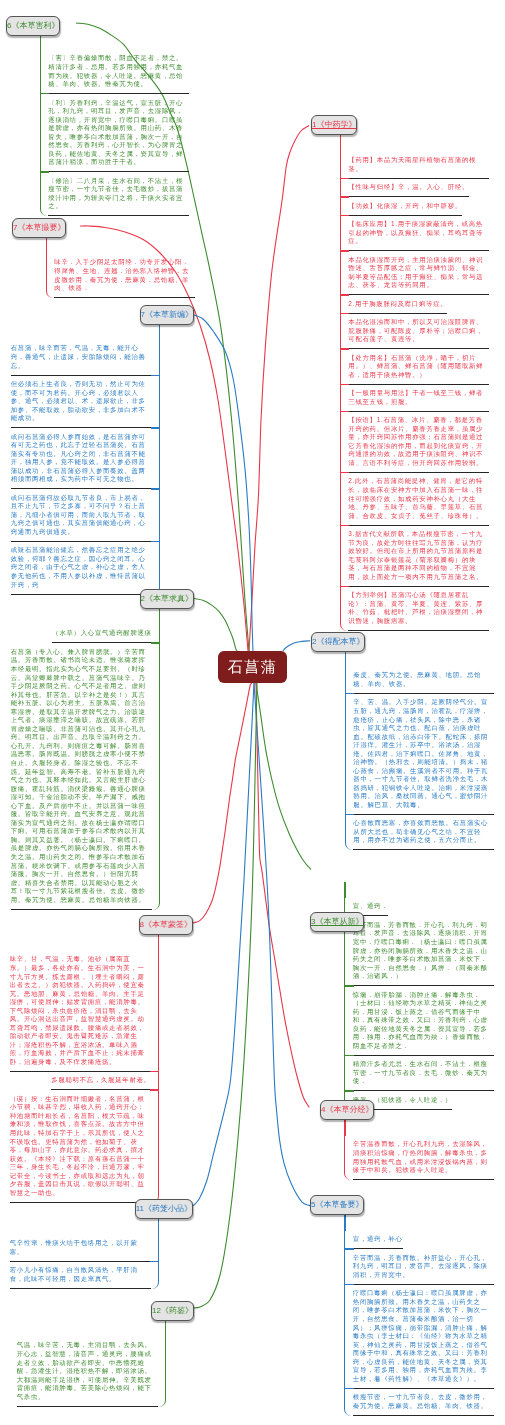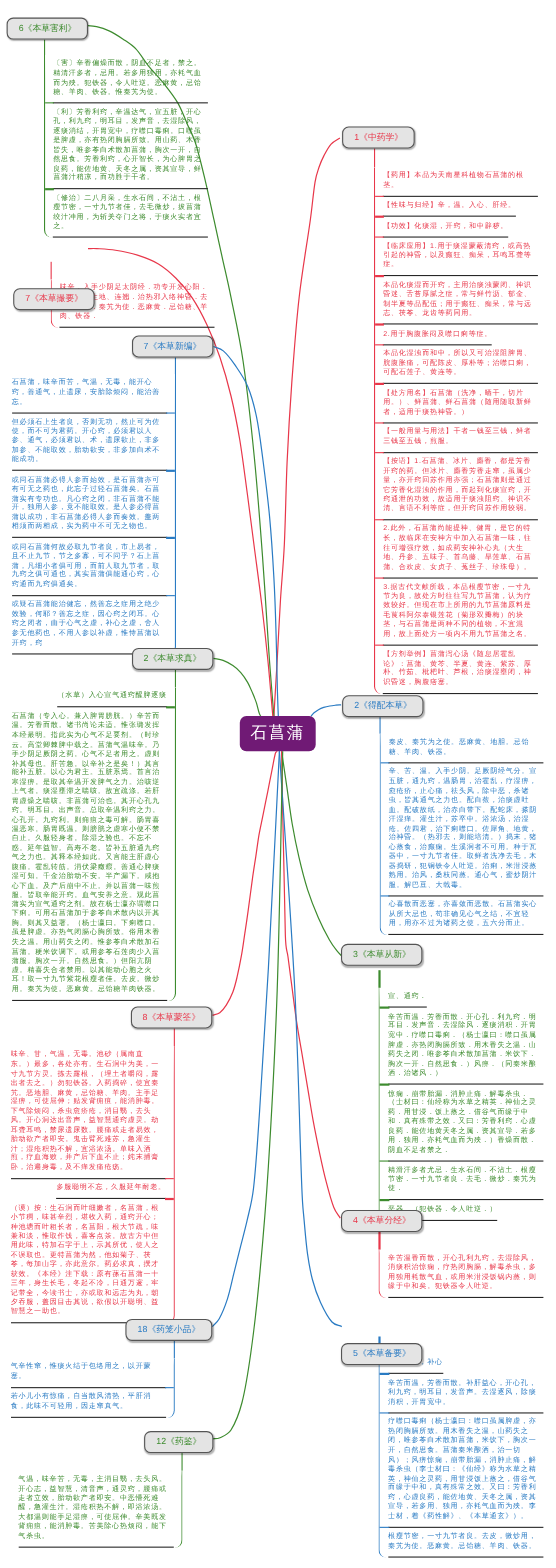--- a/index.html
+++ b/index.html
@@ -3,22 +3,22 @@
 <meta charset="utf-8">
 <title>mindmap</title>
 <style>
 *{box-sizing:border-box;}
 html,body{margin:0;padding:0;}
 body{width:505px;height:1425px;background:#fff;position:relative;overflow:hidden;
   font-family:"Liberation Sans",sans-serif;-webkit-font-smoothing:antialiased;}
 #canvas{position:absolute;left:0;top:0;width:505px;height:1425px;}
 .node{position:absolute;background:#e4e4e4;border:1.1px solid #555;border-radius:6px;
   height:20px;line-height:17.5px;font-size:8px;white-space:nowrap;text-align:center;
-  padding:0 10px;box-shadow:0.8px 1.2px 1.2px rgba(0,0,0,.3);z-index:5;}
-.center-node{position:absolute;background:#701a75;border-radius:6px;color:#fff;
+  padding:0 0;box-shadow:0.8px 1.2px 1.2px rgba(0,0,0,.3);z-index:5;}
+.center-node{position:absolute;background:#7f1d1d;border-radius:6px;color:#fff;
   font-size:15px;line-height:32px;text-align:center;letter-spacing:1.5px;z-index:5;}
 .grp{position:absolute;z-index:3;}
 .grp.ltr{border-left:1.4px solid currentColor;border-bottom-left-radius:7px;padding:0 5.5px 0 7.5px;}
 .grp.rtl{border-right:1.4px solid currentColor;border-bottom-right-radius:7px;padding:0 7.5px 0 5.5px;}
 .blk{font-size:6.4px;line-height:8.55px;padding:4.45px 0;position:relative;
   border-bottom:1px solid #262626;letter-spacing:0.71px;width:-webkit-fit-content;width:fit-content;}
 .grp.rtl .blk{margin-left:auto;}
 .blk::before{content:"";position:absolute;height:1.4px;background:currentColor;bottom:-1.4px;}
 .grp.ltr .blk::before{left:-7.5px;width:8.5px;}
 .grp.rtl .blk::before{right:-7.5px;width:8.5px;}
@@ -36,21 +36,21 @@
 <path d="M 254.0,683.0 C 258.7,755.3 264.4,830.7 268.0,900.0 C 271.2,963.1 272.4,1030.3 274.4,1080.0 C 275.2,1100.2 275.7,1099.8 276.5,1109.7 C 277.4,1119.6 278.2,1130.0 279.5,1139.4 C 280.7,1147.9 282.0,1155.6 284.0,1163.2 C 285.9,1170.5 288.4,1177.5 291.4,1184.0 C 294.3,1190.3 298.0,1197.5 301.8,1201.8 C 304.4,1204.8 307.7,1204.6 310.7,1206.0" stroke="#2a7bc3" stroke-width="1.1" fill="none"></path>
 <path d="M 249.0,651.0 C 247.5,631.9 246.0,615.3 244.5,593.6 C 242.6,566.7 240.8,534.7 238.6,505.2 C 236.4,475.7 234.2,446.2 231.3,416.8 C 228.4,387.3 224.9,355.3 221.0,328.4 C 217.8,306.5 213.5,287.8 210.0,270.4 C 207.3,256.8 204.9,247.0 202.3,235.3 C 199.7,223.6 197.2,211.9 194.6,200.2 C 192.0,188.5 189.6,176.8 186.8,165.1 C 184.0,153.4 180.9,140.1 177.7,130.0 C 175.4,122.8 173.1,119.1 170.5,113.3 C 167.7,106.9 165.2,99.8 161.6,93.5 C 158.0,87.2 153.2,81.3 148.7,75.6 C 144.3,70.1 139.2,65.1 134.9,59.8 C 130.8,54.7 127.6,48.7 123.5,44.4 C 119.9,40.6 115.6,38.1 111.6,35.4 C 107.7,32.8 103.8,30.2 99.7,28.3 C 95.8,26.5 91.8,25.1 87.8,24.2 C 83.9,23.3 79.9,23.4 76.0,23.0" stroke="#3d8b2e" stroke-width="1.1" fill="none"></path>
 <path d="M 248.0,651.0 C 246.5,634.0 245.2,616.9 243.5,600.0 C 241.8,583.2 240.0,566.7 238.0,550.0 C 236.0,533.3 233.7,516.7 231.5,500.0 C 229.3,483.3 227.2,466.7 225.0,450.0 C 222.7,433.3 220.6,415.8 218.0,400.0 C 215.6,385.8 213.1,372.9 210.0,360.0 C 207.1,347.9 203.8,336.2 200.0,325.0 C 196.4,314.5 192.4,304.4 188.0,295.0 C 184.0,286.4 179.7,278.3 174.9,271.0 C 170.4,264.3 165.3,258.3 160.0,253.0 C 155.0,248.0 149.8,243.5 144.0,240.0 C 138.2,236.5 131.5,234.1 125.0,232.0 C 118.5,229.9 111.4,228.5 105.0,227.5 C 99.1,226.5 92.9,226.3 88.0,226.0 C 84.6,225.8 82.7,226.0 80.0,226.0" stroke="#e8374a" stroke-width="1.1" fill="none"></path>
 <path d="M 253.0,651.0 C 252.7,643.5 252.5,638.3 252.2,628.5 C 251.8,613.7 251.5,594.2 251.0,577.0 C 250.5,559.8 250.0,543.0 249.0,525.5 C 248.0,507.4 246.8,488.2 245.1,470.1 C 243.5,452.6 241.2,434.8 239.1,418.6 C 237.2,404.4 235.7,391.1 233.2,379.0 C 231.1,368.7 228.7,359.7 225.2,351.3 C 222.1,343.8 217.4,337.4 213.4,331.5 C 210.0,326.6 206.6,322.1 203.0,319.0 C 200.2,316.6 197.0,316.3 194.0,315.0" stroke="#2a7bc3" stroke-width="1.1" fill="none"></path>
 <path d="M 237.0,651.0 C 236.6,650.3 236.2,650.1 235.8,648.8 C 234.9,646.1 234.1,642.2 233.1,639.0 C 232.1,635.9 230.9,633.1 229.6,630.1 C 228.2,626.9 226.9,623.4 225.1,620.3 C 223.3,617.2 221.2,614.0 218.9,611.4 C 216.7,608.9 214.3,606.9 211.7,605.1 C 209.0,603.2 205.8,601.4 202.8,600.3 C 199.9,599.2 196.9,599.1 194.0,598.5" stroke="#3d8b2e" stroke-width="1.1" fill="none"></path>
 <path d="M 252.0,683.0 C 251.4,683.7 250.8,683.4 250.3,685.0 C 249.2,689.0 248.4,694.5 247.3,699.8 C 246.1,706.0 244.7,713.0 243.4,719.6 C 242.1,726.2 240.7,732.8 239.4,739.4 C 238.1,746.0 236.6,752.6 235.4,759.2 C 234.3,765.8 233.5,772.4 232.5,779.0 C 231.5,785.6 230.5,791.4 229.5,798.8 C 228.2,807.9 226.8,819.4 225.5,828.5 C 224.5,835.9 223.6,841.7 222.6,848.3 C 221.6,854.9 220.8,861.5 219.6,868.1 C 218.4,874.7 217.0,881.8 215.6,887.9 C 214.4,893.0 213.4,897.4 211.7,901.8 C 210.1,906.0 207.9,910.3 205.7,913.7 C 203.9,916.5 202.0,919.0 199.8,920.6 C 197.8,922.1 195.3,922.2 193.0,923.0" stroke="#e8374a" stroke-width="1.1" fill="none"></path>
 <path d="M 254.0,683.0 C 250.7,748.7 247.3,819.9 244.0,880.0 C 241.3,928.9 238.6,971.6 236.0,1010.0 C 234.1,1038.2 232.8,1059.9 230.5,1080.0 C 229.0,1093.2 226.7,1100.3 224.6,1109.7 C 222.7,1118.1 220.6,1125.6 218.6,1133.5 C 216.6,1141.4 214.7,1149.3 212.7,1157.2 C 210.7,1165.1 209.1,1173.6 206.7,1181.0 C 204.6,1187.5 202.0,1193.9 199.3,1198.8 C 197.4,1202.2 195.1,1203.6 193.0,1206.0" stroke="#2a7bc3" stroke-width="1.1" fill="none"></path>
 <path d="M 257.0,683.0 C 255.3,755.3 254.3,832.4 252.0,900.0 C 250.0,958.1 247.0,1011.6 244.0,1060.0 C 241.6,1098.3 238.9,1129.2 236.0,1160.0 C 233.6,1185.8 231.0,1208.8 228.0,1230.0 C 225.6,1247.1 223.4,1261.8 220.0,1275.0 C 217.4,1285.1 214.0,1293.6 210.0,1300.0 C 207.3,1304.3 203.2,1305.5 200.0,1307.0 C 197.6,1308.2 195.3,1307.7 193.0,1308.0" stroke="#3d8b2e" stroke-width="1.1" fill="none"></path>
 </svg>
 <div class="center-node" style="left:218px;top:651px;width:69px;height:32px;">石菖蒲</div>
-<div class="node" style="left:311px;top:115px;color:#e8374a;">1《中药学》</div>
+<div class="node" style="left:311px;top:115px;color:#e8374a;text-decoration:underline;">1《中药学》</div>
 <div style="position:absolute;left:339.8px;top:135px;width:1.4px;height:17px;background:#e8374a;z-index:2;"></div>
 <div class="grp ltr" style="left:339.8px;top:152px;width:155px;color:#e8374a;">
   <div class="blk">【药用】本品为天南星科植物石菖蒲的根茎。</div>
   <div class="blk">【性味与归经】辛，温。入心、肝经。</div>
   <div class="blk">【功效】化痰湿，开窍，和中辟秽。</div>
   <div class="blk">【临床应用】1.用于痰湿蒙蔽清窍，或高热引起的神昏，以及癫狂、痴呆，耳鸣耳聋等症。</div>
   <div class="blk">本品化痰湿而开窍，主用治痰浊蒙闭、神识昏迷、舌苔厚腻之症，常与鲜竹沥、郁金、制半夏等品配伍；用于癫狂、痴呆，常与远志、茯苓、龙齿等药同用。</div>
   <div class="blk">2.用于胸腹胀闷及噤口痢等症。</div>
   <div class="blk">本品化湿浊而和中，所以又可治湿阻脾胃、脘腹胀痛，可配陈皮、厚朴等；治噤口痢，可配石莲子、黄连等。</div>
   <div class="blk">【处方用名】石菖蒲（洗净，晒干，切片用。）、鲜菖蒲、鲜石菖蒲（随用随取新鲜者，适用于痰热神昏。）</div>
@@ -60,50 +60,50 @@
   <div class="blk">3.据古代文献所载，本品根瘦节密，一寸九节为良，故处方时往往写九节菖蒲，认为疗效较好。但现在市上所用的九节菖蒲原料是毛茛科阿尔泰银莲花（菊形双瓣梅）的块茎，与石菖蒲是两种不同的植物，不宜混用，故上面处方一项内不用九节菖蒲之名。</div>
   <div class="blk">【方剂举例】菖蒲泻心汤《随息居霍乱论》：菖蒲、黄芩、半夏、黄连、紫苏、厚朴、竹茹、枇杷叶、芦根，治痰湿壅闭，神识昏迷，胸腹痞塞。</div>
 </div>
 <div class="node" style="left:311px;top:632px;color:#2a7bc3;text-align:right;">2《得配本草》</div>
 <div style="position:absolute;left:344.8px;top:652px;width:1.4px;height:15px;background:#2a7bc3;z-index:2;"></div>
 <div class="grp ltr" style="left:344.8px;top:667px;width:155px;color:#2a7bc3;">
   <div class="blk">秦皮、秦艽为之使。恶麻黄、地胆。忌饴糖、羊肉、铁器。</div>
   <div class="blk">辛、苦、温。入手少阴。足厥阴经气分。宣五脏，通九窍，温肠胃，治霍乱，疗湿痹，愈疮疥，止心痛，祛头风，除中恶，杀诸虫，皆其通气之力也。配白蔹，治痰虚吐血。配破故纸，治赤白带下。配蛇床，搽阴汗湿痒。灌生汁，苏卒中。浴浓汤，治湿疮。佐四君，治下痢噤口。佐犀角、地黄，治神昏。（热邪去，则能培清。）捣末，猪心蒸食，治癫痫。生溪涧者不可用。种于瓦器中，一寸九节者佳。取鲜者洗净去毛，木器捣研，犯铜铁令人吐逆。治痢，米泔浸蒸熟用。治风，桑枝同蒸。通心气，蜜炒阴汁服。解巴豆、大戟毒。</div>
   <div class="blk">心喜散而恶塞，亦喜敛而恶散。石菖蒲实心从所大忌也，苟非确见心气之结，不宜轻用，用亦不过为诸药之使，五六分而止。</div>
 </div>
-<div class="node" style="left:310px;top:858px;color:#3d8b2e;">3《本草从新》</div>
+<div class="node" style="left:310px;top:912px;color:#3d8b2e;text-decoration:underline;">3《本草从新》</div>
 <div style="position:absolute;left:344.3px;top:882px;width:1.4px;height:16px;background:#3d8b2e;z-index:2;"></div>
 <div class="grp ltr" style="left:344.3px;top:898px;width:155px;color:#3d8b2e;">
   <div class="blk">宣、通窍．</div>
   <div class="blk">辛苦而温．芳香而散．开心孔．利九窍．明耳目．发声音．去湿除风．逐痰消积．开胃宽中．疗噤口毒痢．（杨士瀛曰：噤口虽属脾虚．亦热闭胸膈所致．用木香失之温．山药失之闭．唯参苓白术散加菖蒲．米饮下．胸次一开．自然思食．）风痹．（同秦米酿酒．治诸风．）</div>
   <div class="blk">惊痫．崩带胎漏．消肿止痛．解毒杀虫．（士材曰：仙经称为水草之精英．神仙之灵药．用甘浸．饭上蒸之．借谷气而缘于中和．真有殊带之效．又曰：芳香利窍．心虚良药．能佐地黄天冬之属．资其宣导．若多用．独用．亦耗气血而为殃．）香燥而散．阴血不足者禁之．</div>
   <div class="blk">精滑汗多者尤忌．生水石间．不沾土．根瘦节密．一寸九节者良．去毛．微炒．秦艽为使．</div>
   <div class="blk">恶器．（犯铁器．令人吐逆．）</div>
 </div>
-<div class="node" style="left:310px;top:1100px;color:#e8374a;">4《本草分经》</div>
+<div class="node" style="left:320px;top:1100px;color:#e8374a;">4《本草分经》</div>
 <div style="position:absolute;left:344.3px;top:1120px;width:1.4px;height:16px;background:#e8374a;z-index:2;"></div>
 <div class="grp ltr" style="left:344.3px;top:1136px;width:155px;color:#e8374a;">
   <div class="blk">辛苦温香而散，开心孔利九窍，去湿除风，消痰积治惊痫，疗热闭胸膈，解毒杀虫，多用独用耗散气血，或用米泔浸饭锅内蒸，则缘于中和矣。犯铁器令人吐逆。</div>
 </div>
-<div class="node" style="left:310px;top:1221px;color:#2a7bc3;">5《本草备要》</div>
+<div class="node" style="left:310px;top:1195px;color:#2a7bc3;">5《本草备要》</div>
 <div style="position:absolute;left:344.3px;top:1215px;width:1.4px;height:16px;background:#2a7bc3;z-index:2;"></div>
 <div class="grp ltr" style="left:344.3px;top:1231px;width:155px;color:#2a7bc3;">
   <div class="blk">宣，通窍，补心</div>
   <div class="blk">辛苦而温，芳香而散。补肝益心，开心孔，利九窍，明耳目，发音声。去湿逐风，除痰消积，开胃宽中。</div>
   <div class="blk">疗噤口毒痢（杨士瀛曰：噤口虽属脾虚，亦热闭胸膈所致。用木香失之温，山药失之闭，唯参苓白术散加菖蒲，米饮下，胸次一开，自然思食。菖蒲秦米酿酒，治一切风）；风痹惊痫，崩带胎漏，消肿止痛，解毒杀虫（李士材曰：《仙经》称为水草之精英，神仙之灵药，用甘浸饭上蒸之，借谷气而缘于中和，真有殊常之效。又曰：芳香利窍，心虚良药，能佐地黄、天冬之属，资其宣导，若多用、独用，亦耗气血而为殃。李士材，着《药性解》、《本草通玄》）。</div>
   <div class="blk">根瘦节密，一寸九节者良。去皮，微炒用，秦艽为使。恶麻黄。忌饴糖、羊肉、铁器。</div>
 </div>
 <div class="node" style="left:6px;top:16px;color:#3d8b2e;">6《本草害利》</div>
 <div style="position:absolute;left:39.8px;top:36px;width:1.4px;height:14px;background:#3d8b2e;z-index:2;"></div>
 <div class="grp ltr" style="left:39.8px;top:50px;width:155px;color:#3d8b2e;">
   <div class="blk">〔害〕辛香偏燥而散，阴血不足者，禁之。精清汗多者，忌用。若多用独用，亦耗气血而为殃。犯铁器，令人吐逆。恶麻黄，忌饴糖、羊肉、铁器。惟秦艽为使。</div>
   <div class="blk">〔利〕芳香利窍，辛温达气，宣五脏，开心孔，利九窍，明耳目，发声音，去湿除风，逐痰消结，开胃宽中，疗噤口毒痢。口噤虽是脾虚，亦有热闭胸膈所致。用山药、木香皆失，唯参苓白术散加菖蒲，胸次一开，自然思食。芳香利窍，心开智长，为心脾胃之良药，能佐地黄、天冬之属，资其宣导，鲜菖蒲汁稍凉，而功胜于干者。</div>
   <div class="blk">〔修治〕二八月采，生水石间，不沾土，根瘦节密，一寸九节者佳，去毛微炒，拔菖蒲绞汁冲用，为斩关夺门之将，于痰火实者宜之。</div>
 </div>
-<div class="node" style="left:12px;top:218px;color:#e8374a;margin-top:44px;">7《本草撮要》</div>
+<div class="node" style="left:12px;top:218px;color:#e8374a;">7《本草撮要》</div>
 <div style="position:absolute;left:45.8px;top:238px;width:1.4px;height:16px;background:#e8374a;z-index:2;"></div>
 <div class="grp ltr" style="left:45.8px;top:254px;width:155px;color:#e8374a;">
   <div class="blk">味辛．入手少阴足太阴经．功专开发心阳．得犀角、生地、连翘．治热邪入络神昏．去皮微炒用．秦艽为使．恶麻黄．忌饴糖、羊肉、铁器．</div>
 </div>
 <div class="node" style="right:311px;top:305px;color:#2a7bc3;">7《本草新编》</div>
 <div style="position:absolute;left:158.8px;top:325px;width:1.4px;height:15px;background:#2a7bc3;z-index:2;"></div>
 <div class="grp rtl" style="right:344.8px;top:340px;width:155px;color:#2a7bc3;">
   <div class="blk">石菖蒲，味辛而苦，气温，无毒，能开心窍，善通气，止遗尿，安胎除烦闷，能治善忘。</div>
   <div class="blk">但必须石上生者良，否则无功，然止可为佐使，而不可为君药。开心窍，必须君以人参、通气，必须君以、术，遗尿欲止，非多加参、不能取效，胎动欲安，非多加白术不能成功。</div>
   <div class="blk">或问石菖蒲必得人参而始效，是石菖蒲亦可有可无之药也，此忘子过轻石菖蒲矣。石菖蒲实有专功也。凡心窍之闭，非石菖蒲不能开，独用人参，竟不能取效。是人参必得菖蒲以成功，非石菖蒲必得人参而奏效。盖两相须而两相成，实为药中不可无之物也。</div>
@@ -116,21 +116,21 @@
   <div class="blk">（水草）入心宣气通窍醒脾逐痰</div>
   <div class="blk">石菖蒲（专入心。兼入脾胃膀胱。）辛苦而温。芳香而散。诸书尚论未适。惟张璐发挥本经最明。指此实为心气不足要剂。（时珍云。高堂卿棘脾中载之。菖蒲气温味辛。乃手少阴足厥阴之药。心气不足者用之。虚则补其母也。肝苦急。以辛补之是矣！）其言能补五脏。以心为君主。五脏系焉。首言治寒湿痹。是取其辛温开发脾气之力。治咳逆上气者。痰湿壅滞之喘咳。故宜疏涤。若肝胃虚燥之喘咳。非菖蒲可治也。其开心孔九窍。明耳目。出声音。总取辛温利窍之力。心孔开。九窍利。则痈疽之毒可解。肠胃喜温恶寒。肠胃既温。则膀胱之虚寒小便不禁自止。久服轻身者。除湿之验也。不忘不惑。延年益智。高寿不老。皆补五脏通九窍气之力也。其释本经如此。又言能主肝虚心腹痛。霍乱转筋。消伏梁癥瘕。善通心脾痰湿可知。千金治胎动不安。半产漏下。咸抱心下血。及产后崩中不止。并以菖蒲一味煎服。皆取辛能开窍。血气安养之意。观此菖蒲实为宣气通窍之剂。故在杨士瀛亦谓噤口下痢。可用石菖蒲加于参苓白术散内以开其胸。则其又益著。（杨士瀛曰。下痢噤口。虽是脾虚。亦热气闭膈心胸所致。俗用木香失之温。用山药失之闭。惟参苓白术散加石菖蒲。粳米饮调下。或用参苓石莲肉少入菖蒲服。胸次一开。自然思食。）但阳亢阴虚。精喜失合者禁用。以其能动心胞之火耳！取一寸九节紫花根瘦者佳。去皮。微炒用。秦艽为使。恶麻黄。忌饴糖羊肉铁器。</div>
 </div>
 <div class="node" style="right:312px;top:915px;color:#e8374a;">8《本草蒙筌》</div>
 <div style="position:absolute;left:157.8px;top:935px;width:1.4px;height:16px;background:#e8374a;z-index:2;"></div>
 <div class="grp rtl" style="right:345.8px;top:951px;width:155px;color:#e8374a;">
   <div class="blk">味辛、甘，气温，无毒。池砂（属南直东。）最多，各处亦有。生石涧中为美，一寸九节方灵。拣去露根，（埋土者嚼闷，露出者去之。）勿犯铁器。入药捣碎，使宜秦艽。恶地胆、麻黄，忌饴糖、羊肉。主手足湿痹，可使屈伸；贴发背痈疽，能消肿毒。下气除烦闷，杀虫愈疥疮，消目翳，去头风。开心洞达出音声，益智慧通窍虚灵。劫耳聋耳鸣，禁尿遗尿数。腰痛或走者易效，胎动欲产者即安。鬼击臂死难苏，急灌生汁；湿疮积热不解，宜浴浓汤。单味入酒煎，疗血海败，并产后下血不止；姹末捕膏卧，治遍身毒，及不痒发痛疮疡。</div>
   <div class="blk">多服聪明不忘，久服延年耐老。</div>
   <div class="blk">（谟）按：生石涧而叶细嫩者，名菖蒲，根小节稠，味甚辛烈，堪收入药，通窍开心；种池塘而叶粗长者，名菖阳，根大节疏，味兼和淡，惟取作饯，喜客点茶。故古方中但用此味，特加石字于上，示其所优，使人之不误取也。更特菖蒲为然，他如菊子、茯苓，每加山字，亦此意尔。药必求真，撰才获效。《本经》注下载：原有蓀石菖蒲一十三年，身生长毛，冬起不冷，日通万邃，牢记带全，今读书士，亦或取和远志为丸，朝夕吞服，盖因目击其说，欲假以开聪明、益智慧之一助也。</div>
 </div>
-<div class="node" style="right:312px;top:1199px;color:#2a7bc3;">18《药笼小品》</div>
+<div class="node" style="right:312px;top:1199px;color:#2a7bc3;">11《药笼小品》</div>
 <div style="position:absolute;left:157.8px;top:1219px;width:1.4px;height:16px;background:#2a7bc3;z-index:2;"></div>
 <div class="grp rtl" style="right:345.8px;top:1235px;width:155px;color:#2a7bc3;">
   <div class="blk">气辛性窜，惟痰火结于包络用之，以开蒙塞。</div>
   <div class="blk">若小儿小有惊痛，自当散风清热，平肝消食，此味不可轻用，因走窜真气。</div>
 </div>
 <div class="node" style="right:311px;top:1301px;color:#3d8b2e;">12《药鉴》</div>
 <div style="position:absolute;left:164.8px;top:1321px;width:1.4px;height:16px;background:#3d8b2e;z-index:2;"></div>
 <div class="grp rtl" style="right:338.8px;top:1337px;width:155px;color:#3d8b2e;">
   <div class="blk">气温，味辛苦，无毒，主消目翳，去头风。开心志，益智慧，清音声，通灵窍，腰痛或走者立效，胎动欲产者即安。中恶懵死难醒，急灌生汁。湿疮积热不解，即浴浓汤。大都温则能手足湿痹，可使屈伸。辛美既发背痈疽，能消肿毒。苦美除心热烦闷，能下气杀虫。</div>
 </div>

